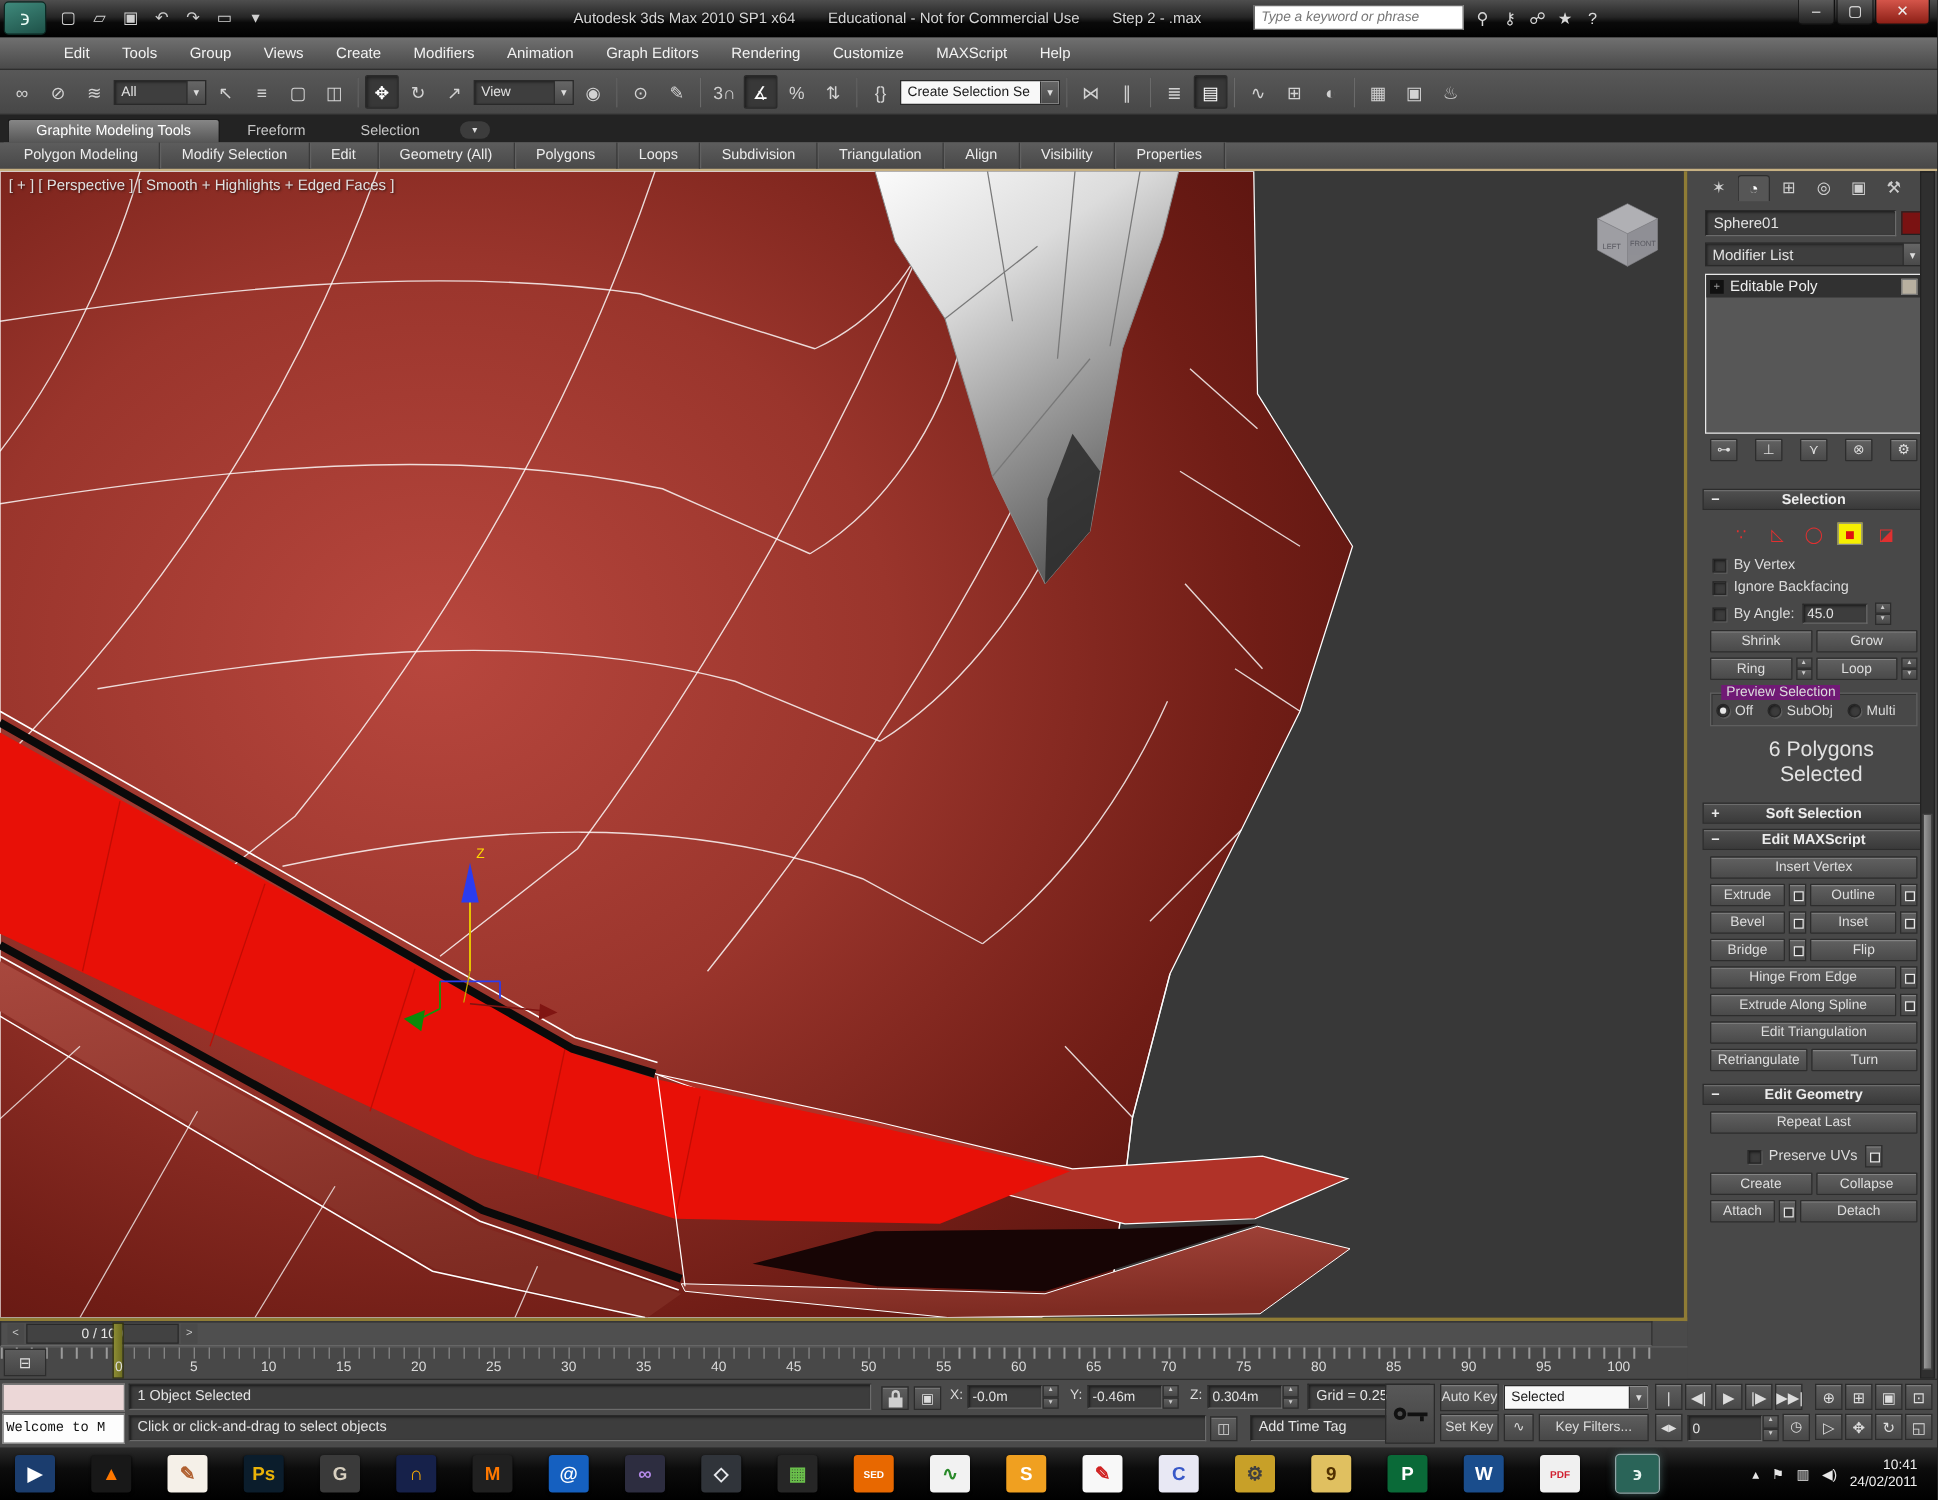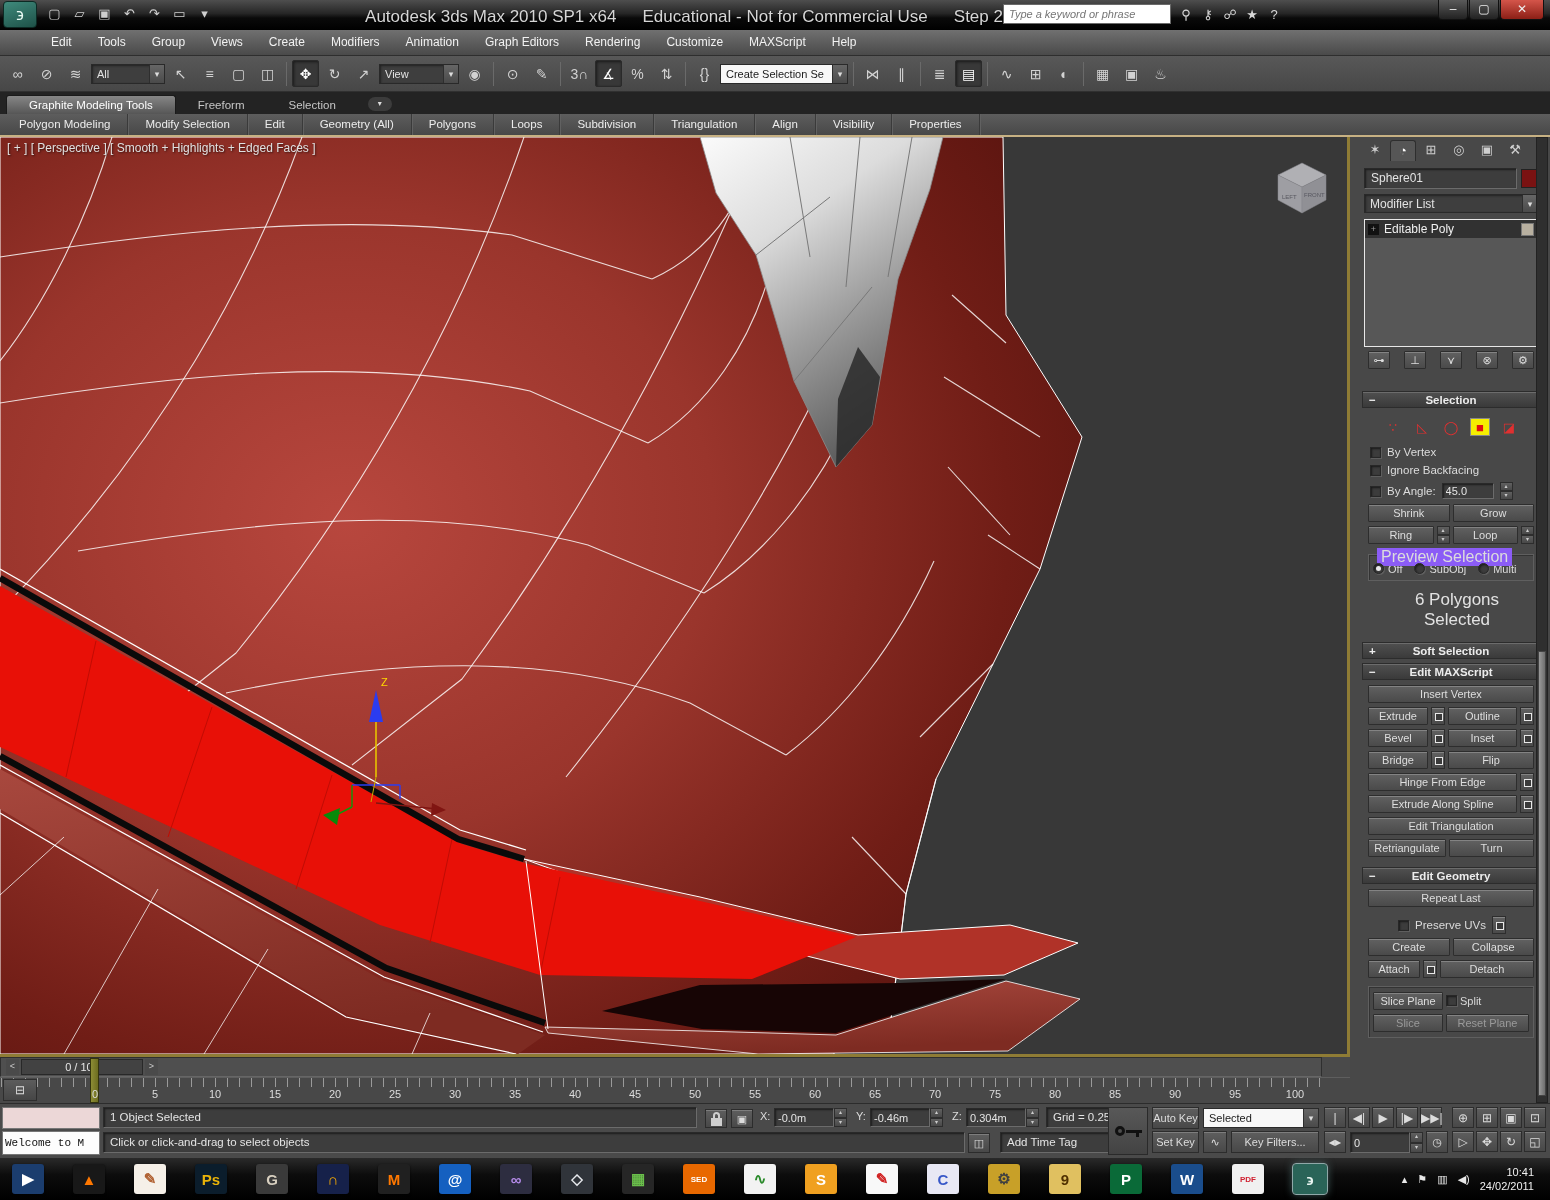--- a/index.html
+++ b/index.html
@@ -8,21 +8,21 @@
 
   
   #titlebar { position:absolute; left:0; top:0; width:1550px; height:30px;
     background:linear-gradient(180deg,#4e4e4e 0%,#262626 45%,#0a0a0a 60%,#000 100%); }
   #appbtn { position:absolute; left:3px; top:1px; width:34px; height:27px; border-radius:4px;
     background:linear-gradient(160deg,#3f8a7c,#1e5148); border:1px solid #0c2a24; color:#eafaf4;
     font-size:17px; text-align:center; line-height:25px; }
   #qat { position:absolute; left:44px; top:4px; display:flex; gap:4px; align-items:center; }
   .qbtn { width:21px; height:20px; color:#cfcfcf; font-size:13px; text-align:center; line-height:20px; border-radius:2px; }
   #titletext { position:absolute; left:330px; top:7px; width:760px; display:flex; justify-content:center; gap:26px;
-    color:#d6d6d6; font-size:17px; text-shadow:0 1px 2px #000; white-space:nowrap; }
+    color:#d6d6d6; font-size:12px; text-shadow:0 1px 2px #000; white-space:nowrap; }
   #infocenter { position:absolute; right:268px; top:4px; display:flex; align-items:center; gap:7px; }
   #searchbox { width:168px; height:20px; background:#fff; border:1px solid #6a6a6a; font-style:italic;
     font-size:11px; padding:0 5px; color:#333; font-family:"Liberation Sans",sans-serif; }
   .icico { color:#d8d8d8; font-size:13px; width:16px; text-align:center; }
   #winbtns { position:absolute; right:6px; top:0; display:flex; gap:1px; }
   .wbtn { width:30px; height:20px; background:linear-gradient(180deg,#5a5a5a,#222);
     border:1px solid #111; border-top:none; color:#eee; text-align:center; line-height:18px; font-size:12px;
     border-radius:0 0 4px 4px; }
   .wbtn.close { width:44px; background:linear-gradient(180deg,#d4554a,#8c1f16); }
 
@@ -103,21 +103,21 @@
   .check { width:11px; height:11px; background:#3c3c3c; border:1px solid #272727; box-shadow:inset 1px 1px 2px #1a1a1a,1px 1px 0 #5e5e5e; }
   .radio { width:11px; height:11px; border-radius:50%; background:#3c3c3c; border:1px solid #272727;
     box-shadow:inset 1px 1px 2px #1a1a1a,1px 1px 0 #5e5e5e; position:relative; }
   .radio.on::after { content:""; position:absolute; left:2px; top:2px; width:5px; height:5px; border-radius:50%; background:#e8e8e8; }
   .nfield { height:16px; font-size:11px; padding:0 3px; width:52px; font-family:"Liberation Sans",sans-serif; }
   input.nfield { color:#e4e4e4; }
   .spin { width:13px; height:18px; display:inline-flex; flex-direction:column; }
   .spin i { flex:1; background:linear-gradient(180deg,#606060,#484848); border:1px solid #2d2d2d; font-style:normal;
     font-size:6px; line-height:7px; text-align:center; color:#ccc; }
   .gbox { position:relative; border:1px solid #5f5f5f; box-shadow:1px 1px 0 #333 inset; margin-top:10px; padding:8px 4px 5px 4px; }
-  .gtitle { position:absolute; left:8px; top:-7px; background:#8b5cf6; padding:0 4px; color:#dcdcdc; font-size:16px; }
+  .gtitle { position:absolute; left:8px; top:-7px; background:#701a75; padding:0 4px; color:#dcdcdc; font-size:11px; }
   .radrow { display:flex; align-items:flex-start; gap:5px; color:#dcdcdc; }
   .selstatus { text-align:center; padding:9px 0 2px 12px; color:#e2e2e2; font-size:17px; }
 
   #pscroll { position:absolute; right:2px; top:0; width:12px; height:966px; background:#2f2f2f; border:1px solid #222; }
   #pthumb { position:absolute; left:1px; top:513px; width:8px; height:445px; background:linear-gradient(90deg,#9a9a9a,#6e6e6e); border:1px solid #444; }
 
   
   #timeline { position:absolute; left:0; top:1057px; width:1350px; height:46px; background:#4a4a4a; }
   #tslider { position:absolute; left:0; top:0; width:1322px; height:20px; background:#4f4f4f; border:1px solid #2f2f2f; border-bottom-color:#666; }
   #framebox { position:absolute; left:20px; top:1px; width:122px; height:16px; background:#424242; border:1px solid #282828;
@@ -549,31 +549,20 @@
       </div>
       <div class="r2">
         <div class="btn3d grow1">Create</div>
         <div class="btn3d grow1">Collapse</div>
       </div>
       <div class="r2">
         <div class="btn3d" style="width:52px">Attach</div>
         <div class="sqbtn"></div>
         <div class="btn3d grow1">Detach</div>
       </div>
-      <div class="gbox" style="margin-top:8px; padding-top:5px;">
-        <div class="r2" style="margin-top:0;">
-          <div class="btn3d" style="width:70px">Slice Plane</div>
-          <span class="check" style="margin-top:3px;"></span>
-          <span style="line-height:18px;">Split</span>
-        </div>
-        <div class="r2">
-          <div class="btn3d dim" style="width:70px">Slice</div>
-          <div class="btn3d dim grow1">Reset Plane</div>
-        </div>
-      </div>
     </div>
 
     <div id="pscroll">
         <div id="pthumb"></div>
       </div>
   </div>
 
   <div id="timeline">
     <div id="tslider">
       <div class="tsarrow" style="left:5px;">&lt;</div>

